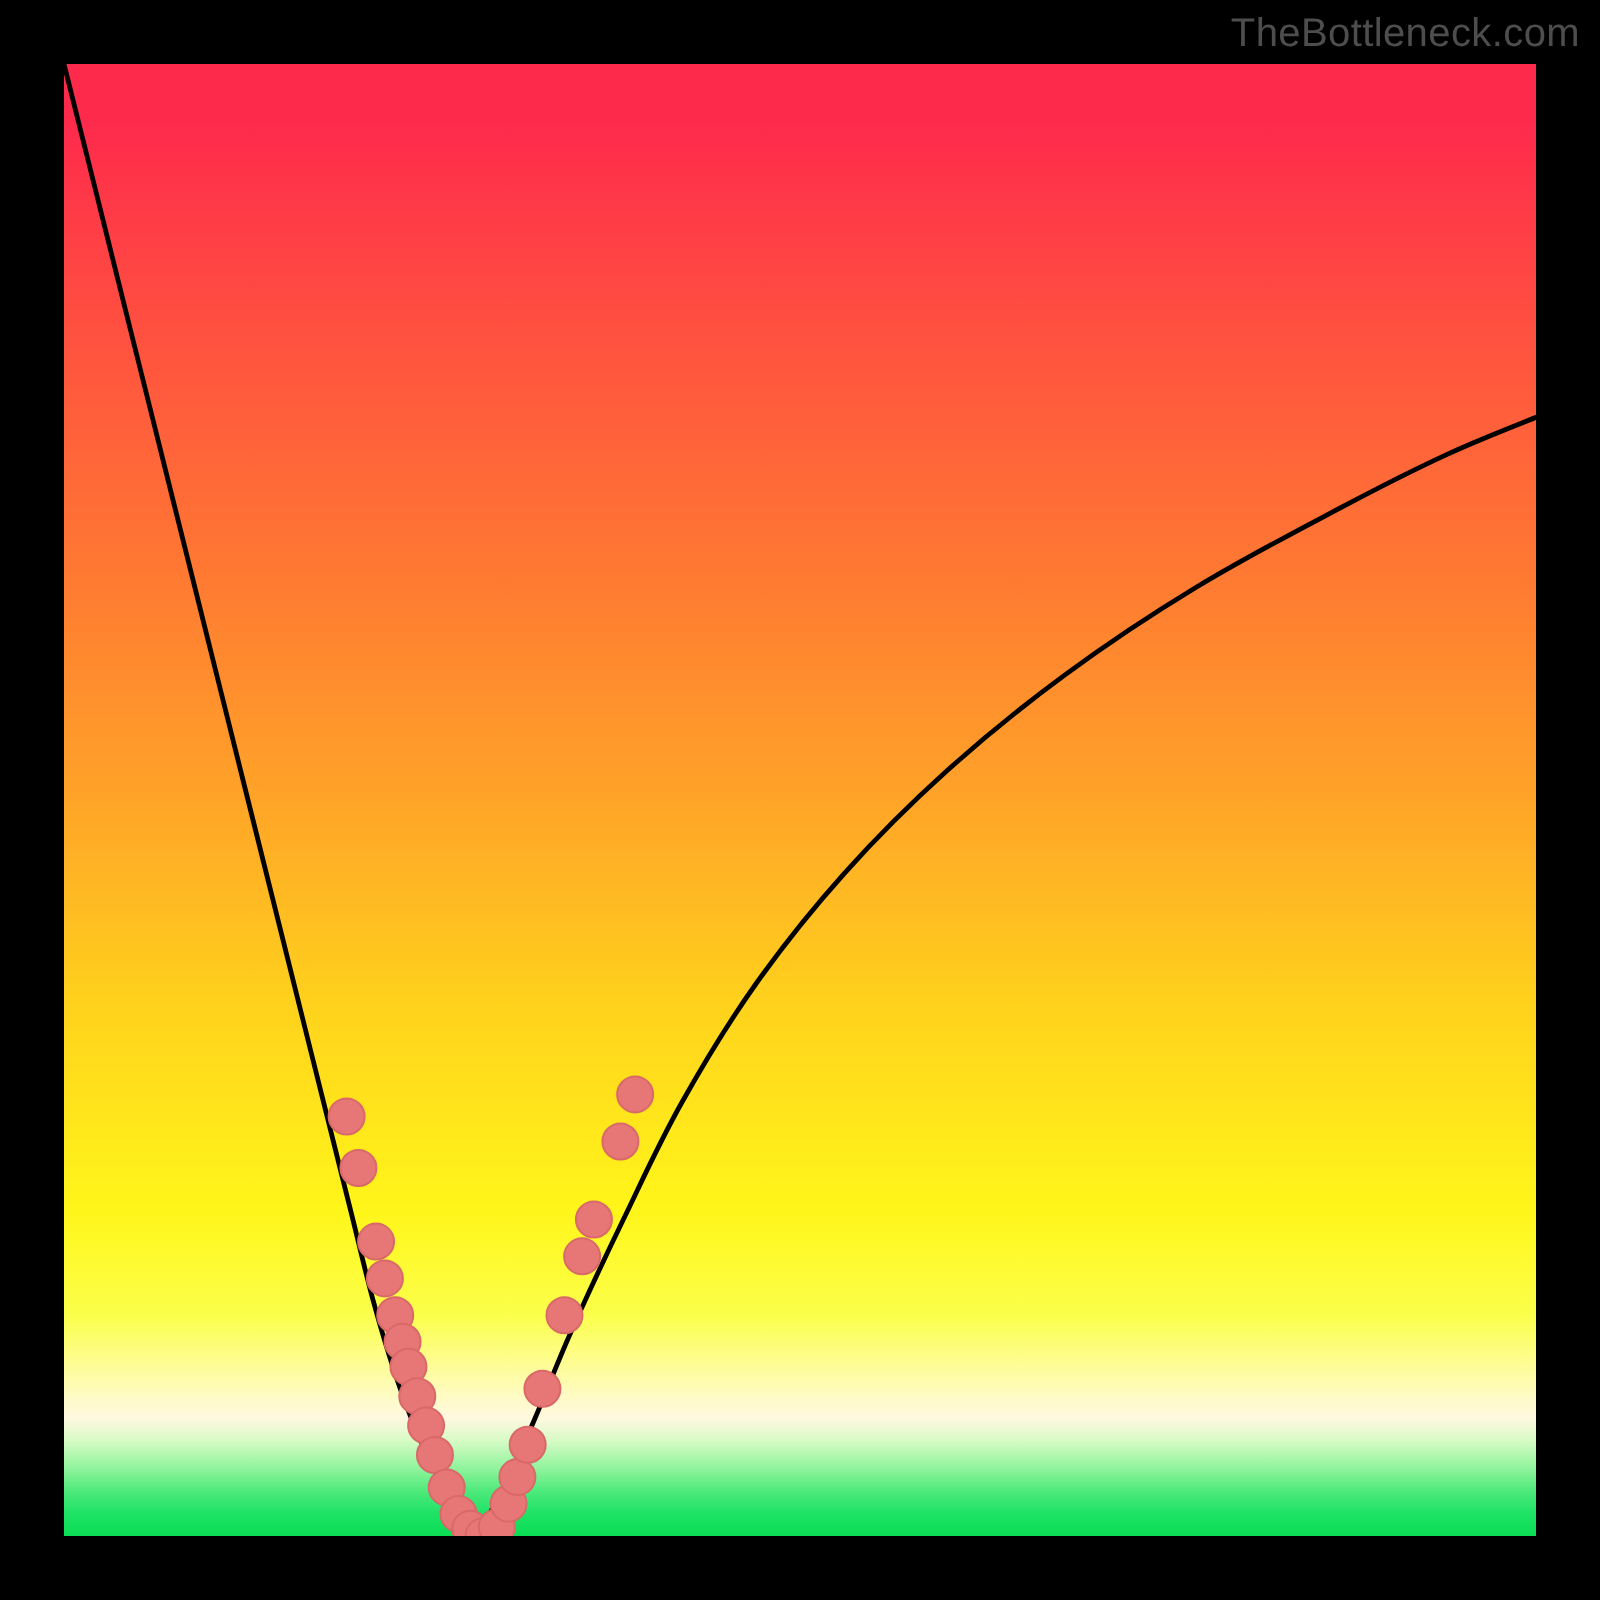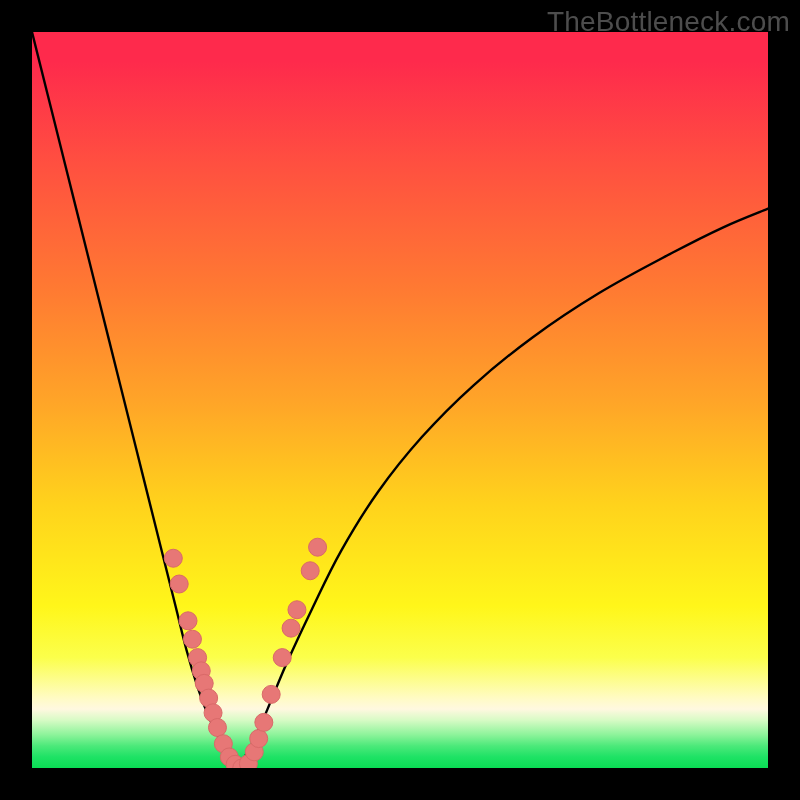--- a/index.html
+++ b/index.html
@@ -44,21 +44,21 @@
       #4ce97a 97%,
       #1ee265 98.5%,
       #0add54 100%
     );
   }
   .watermark {
     position: absolute;
     top: 6px;
     right: 10px;
     color: #4d4d4d;
-    font-size: 28px;
+    font-size: 20px;
     font-weight: 500;
     letter-spacing: 0.2px;
     z-index: 10;
   }
   svg.curves {
     position: absolute;
     inset: 0;
   }
 </style>
 </head>

